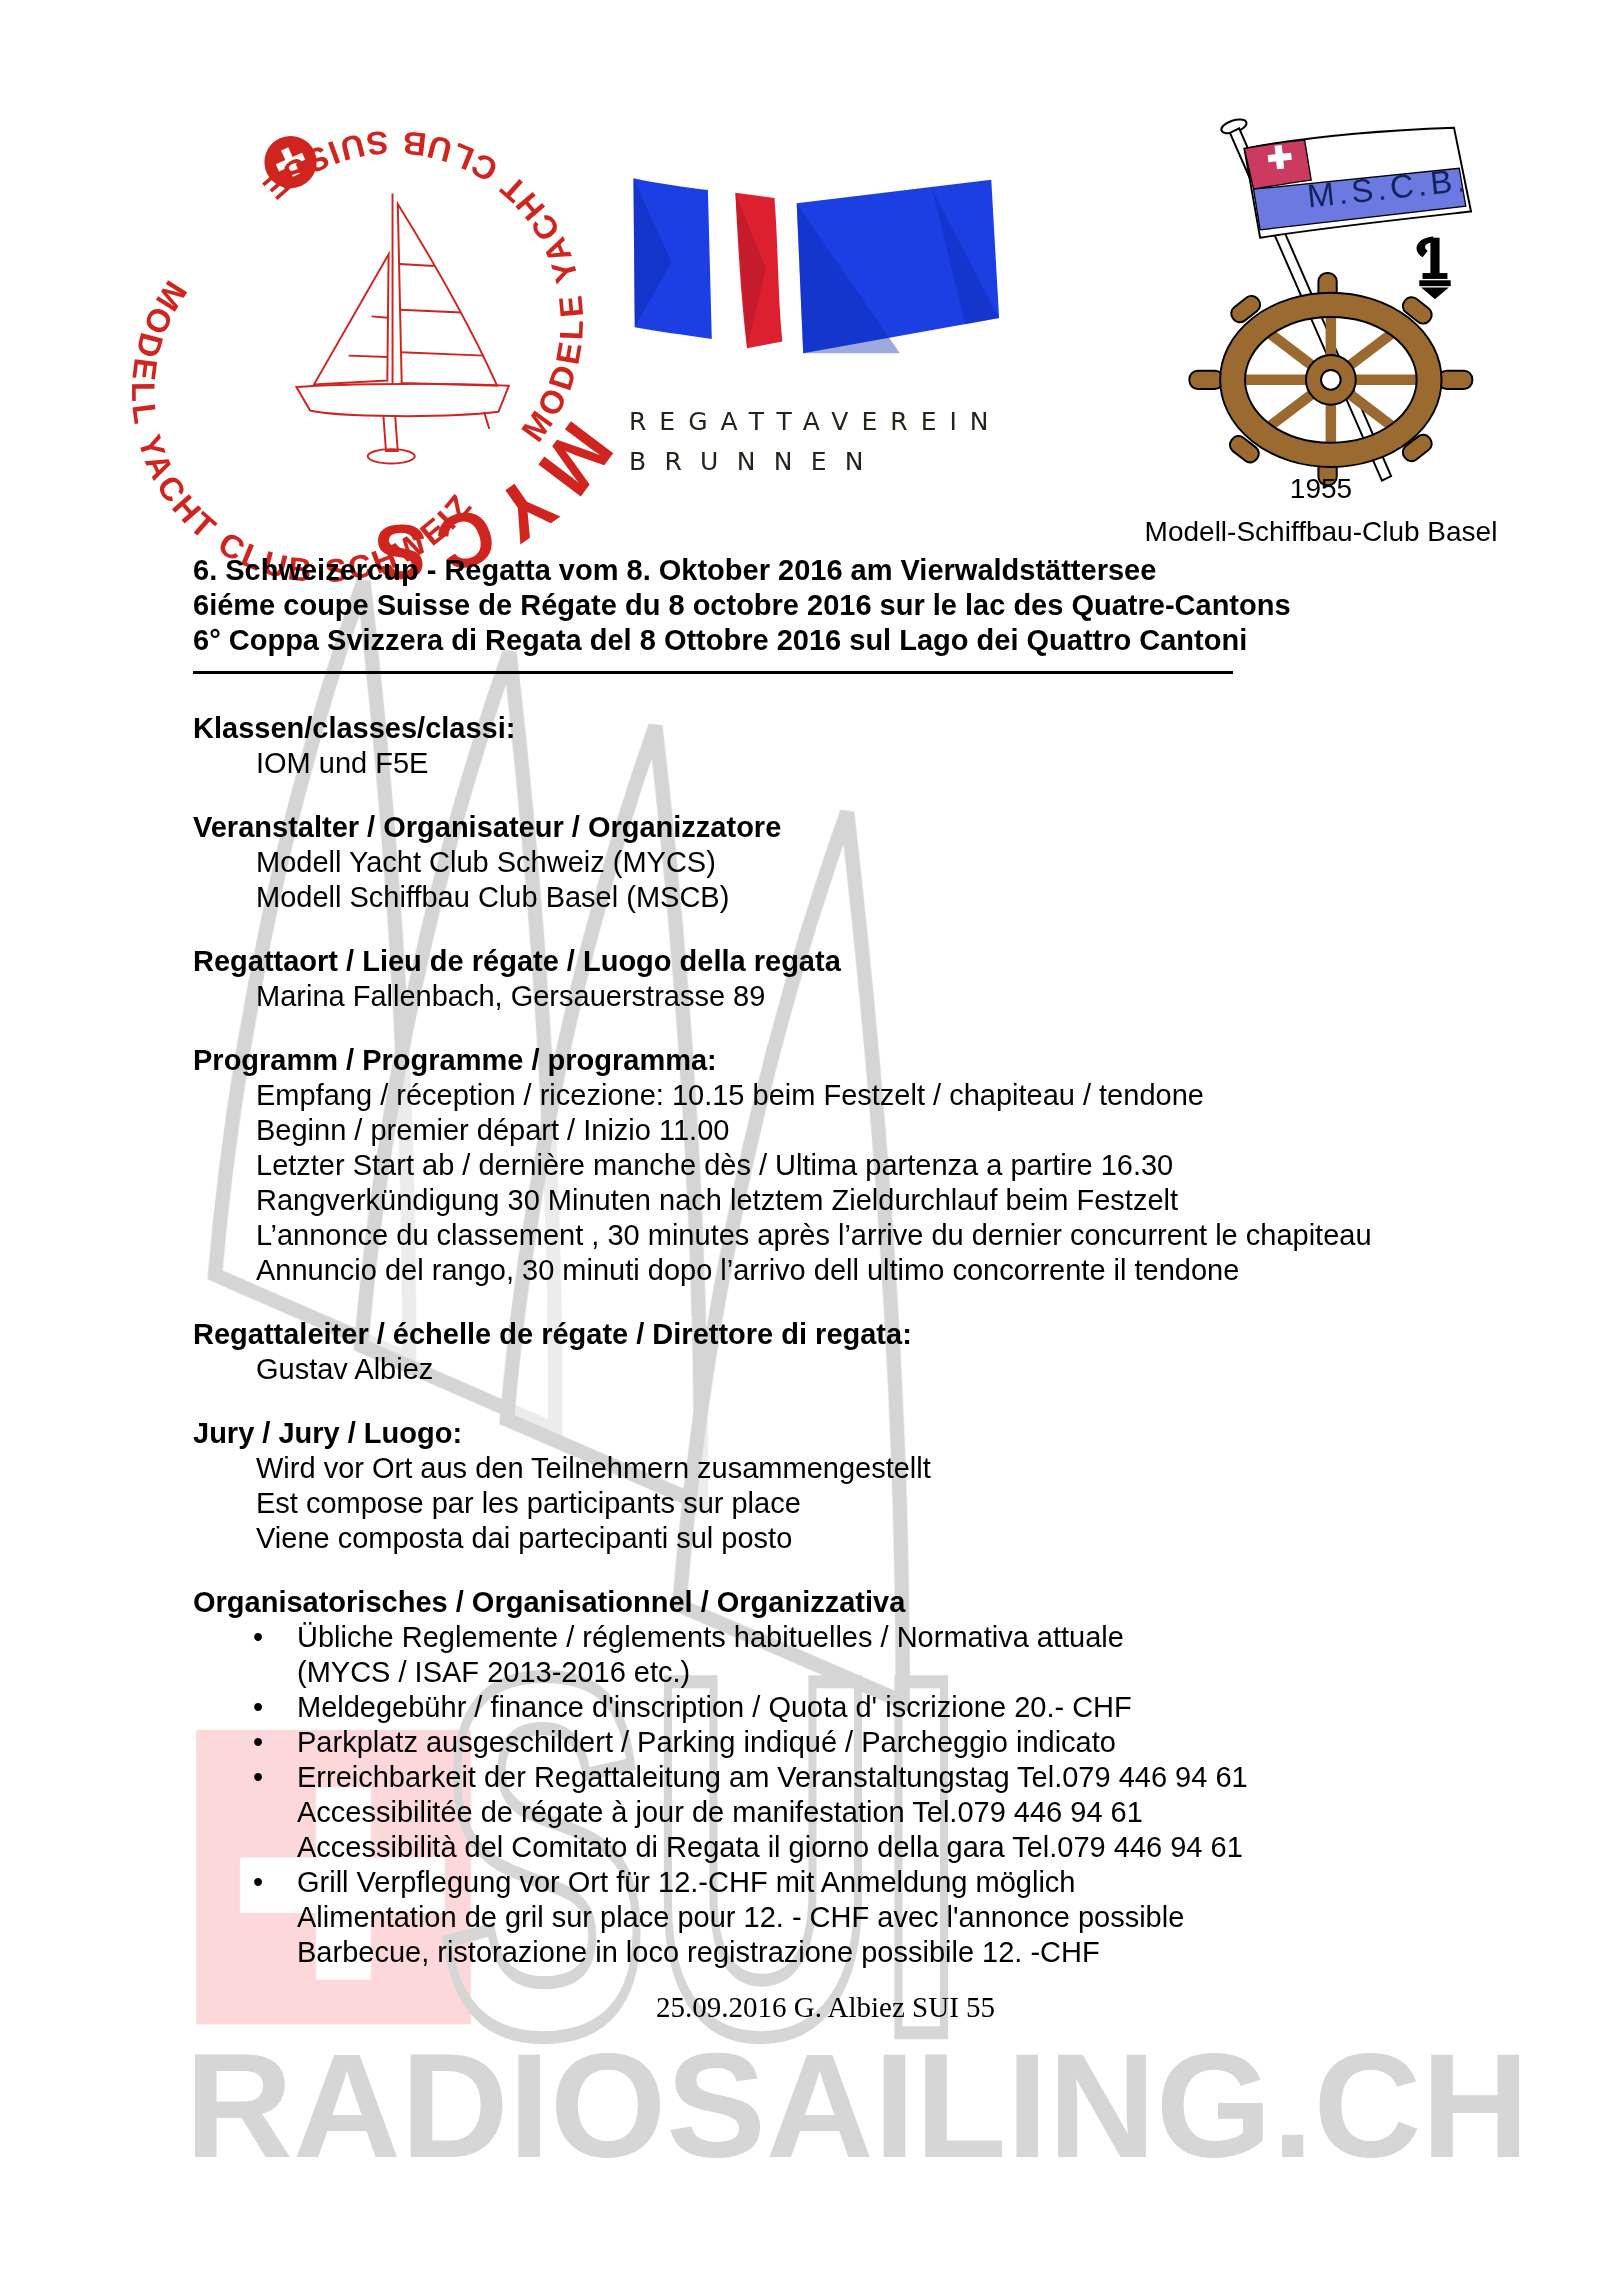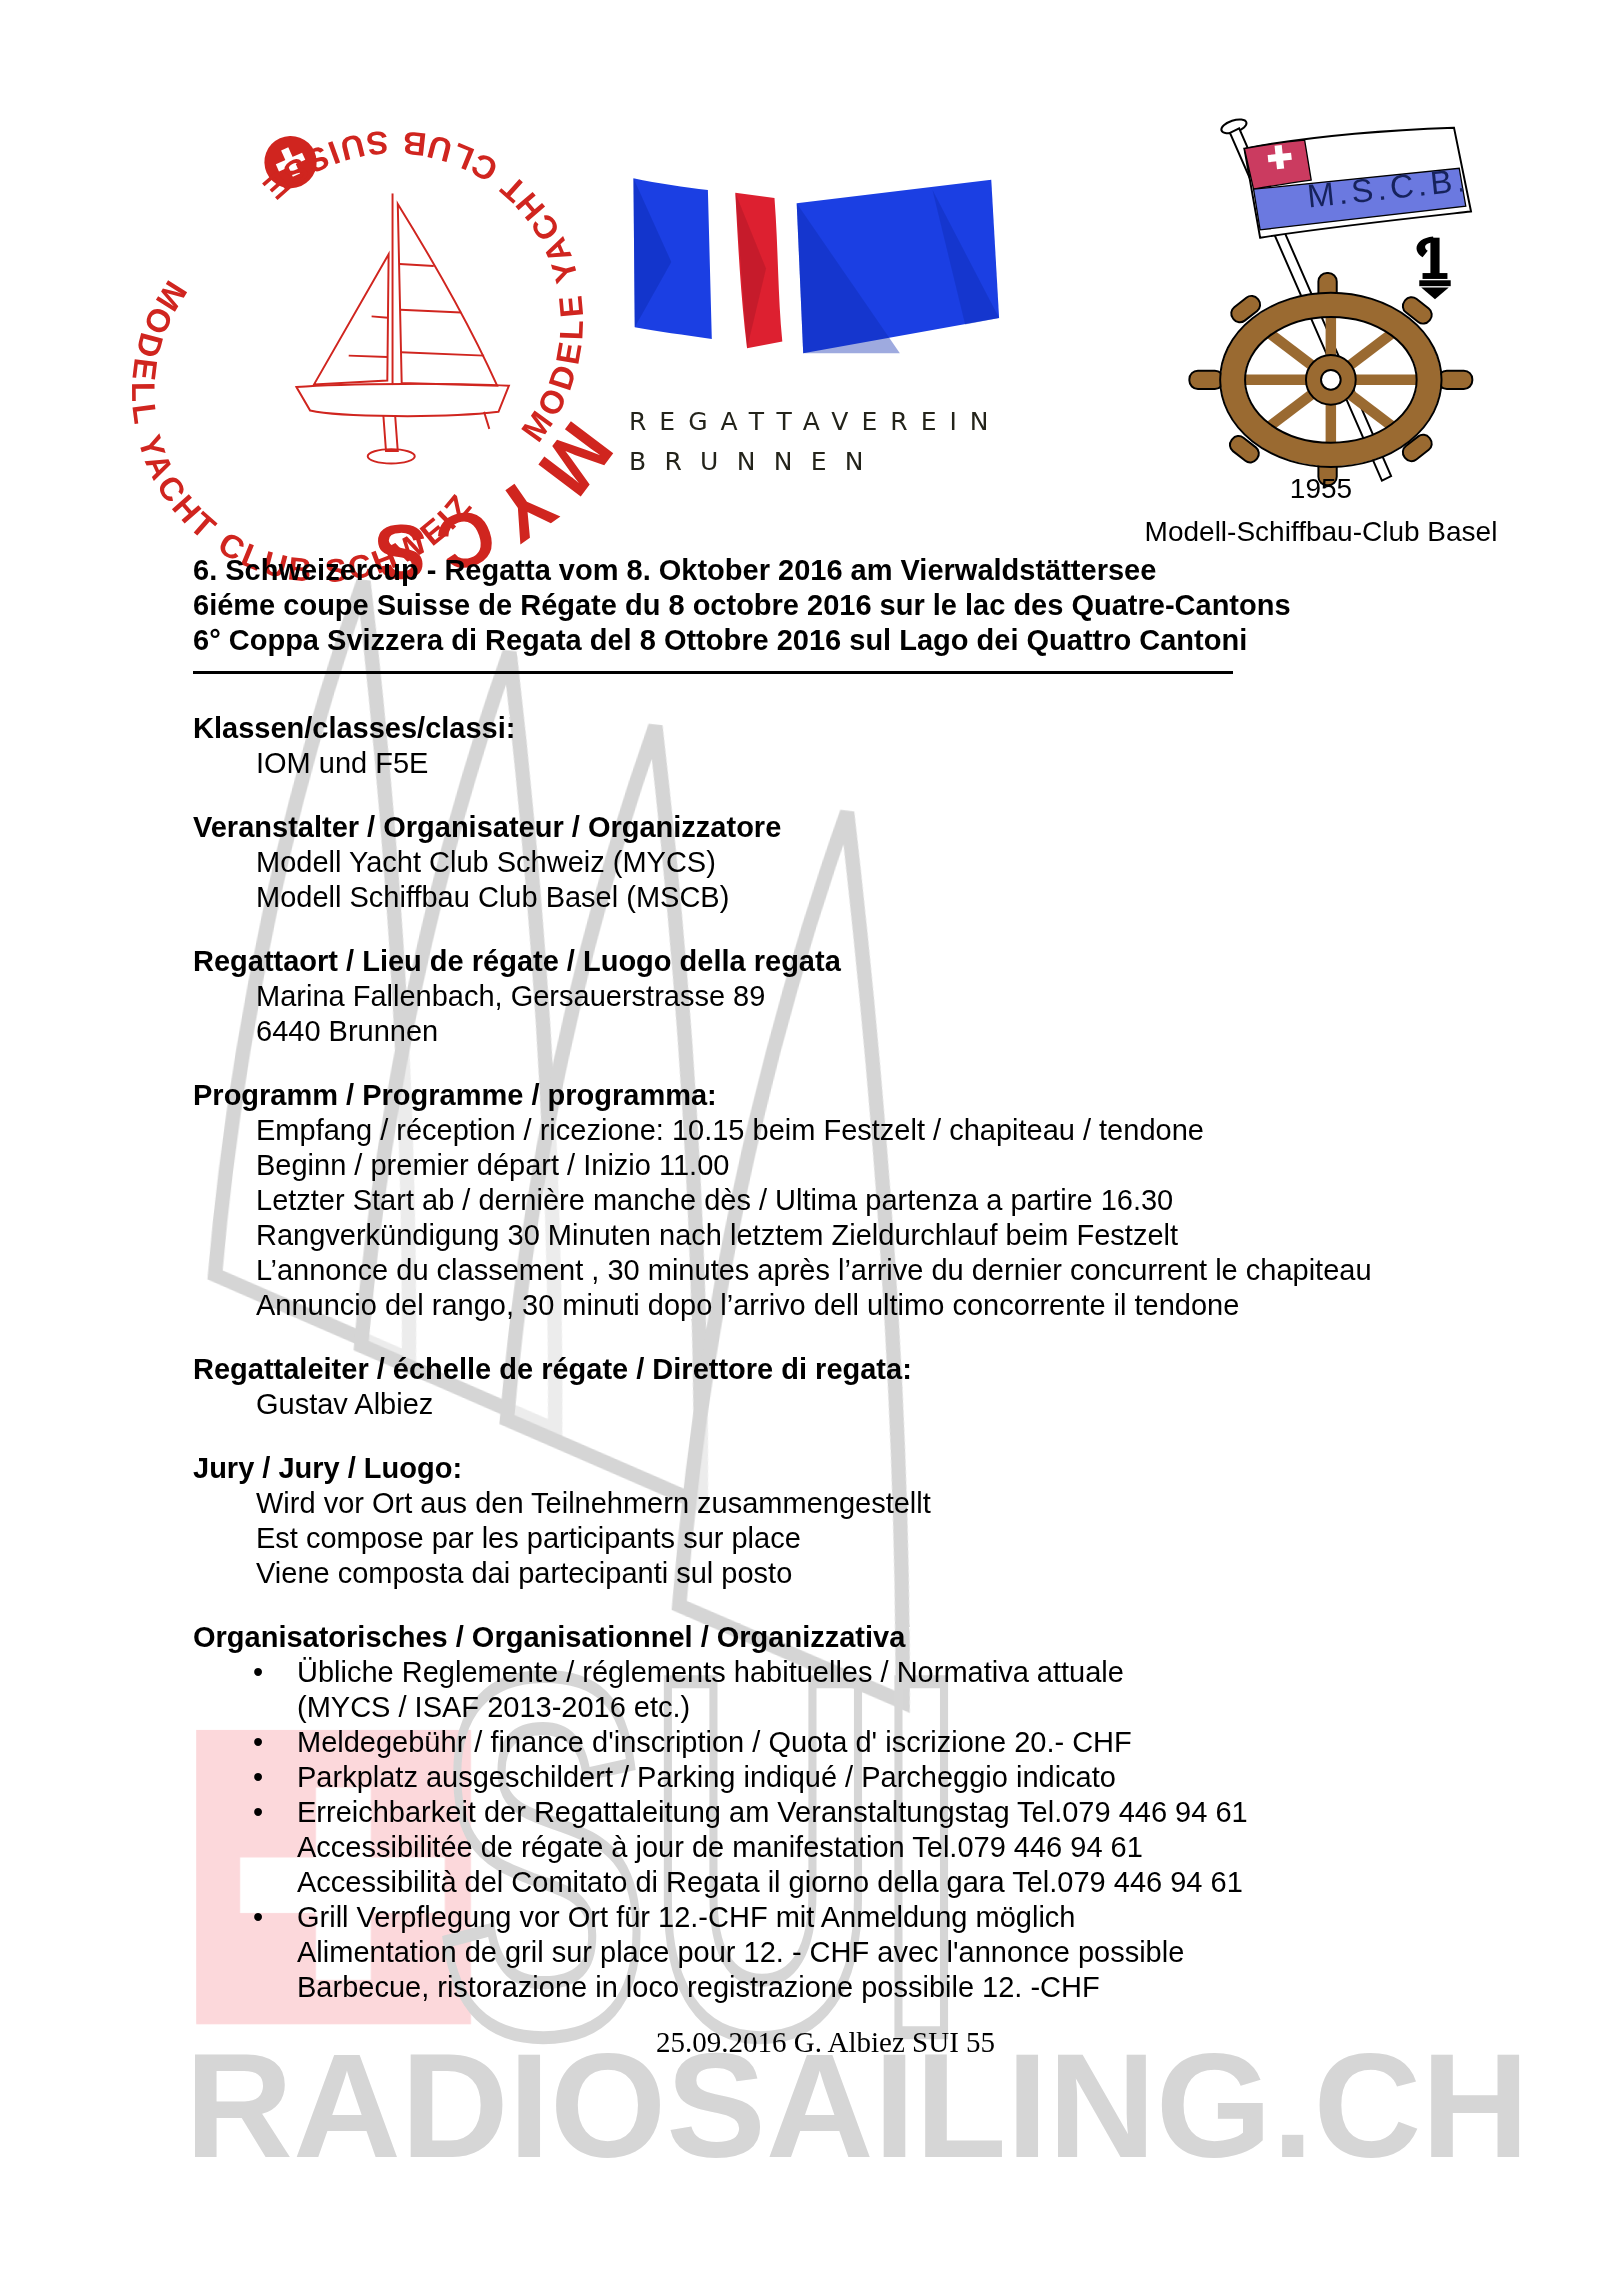--- a/index.html
+++ b/index.html
@@ -189,21 +189,20 @@
     <div class="indent">
       <div class="ln">Modell Yacht Club Schweiz (MYCS)</div>
       <div class="ln">Modell Schiffbau Club Basel (MSCB)</div>
     </div>
   </section>
 
   <section class="sec">
     <h2 class="shead">Regattaort / Lieu de régate / Luogo della regata</h2>
     <div class="indent">
       <div class="ln">Marina Fallenbach, Gersauerstrasse 89</div>
-      <div class="ln">6440 Brunnen</div>
     </div>
   </section>
 
   <section class="sec">
     <h2 class="shead">Programm / Programme / programma:</h2>
     <div class="indent">
       <div class="ln">Empfang / réception / ricezione: 10.15 beim Festzelt / chapiteau / tendone</div>
       <div class="ln">Beginn / premier départ / Inizio 11.00</div>
       <div class="ln">Letzter Start ab / dernière manche dès / Ultima partenza a partire 16.30</div>
       <div class="ln">Rangverkündigung 30 Minuten nach letztem Zieldurchlauf beim Festzelt</div>

